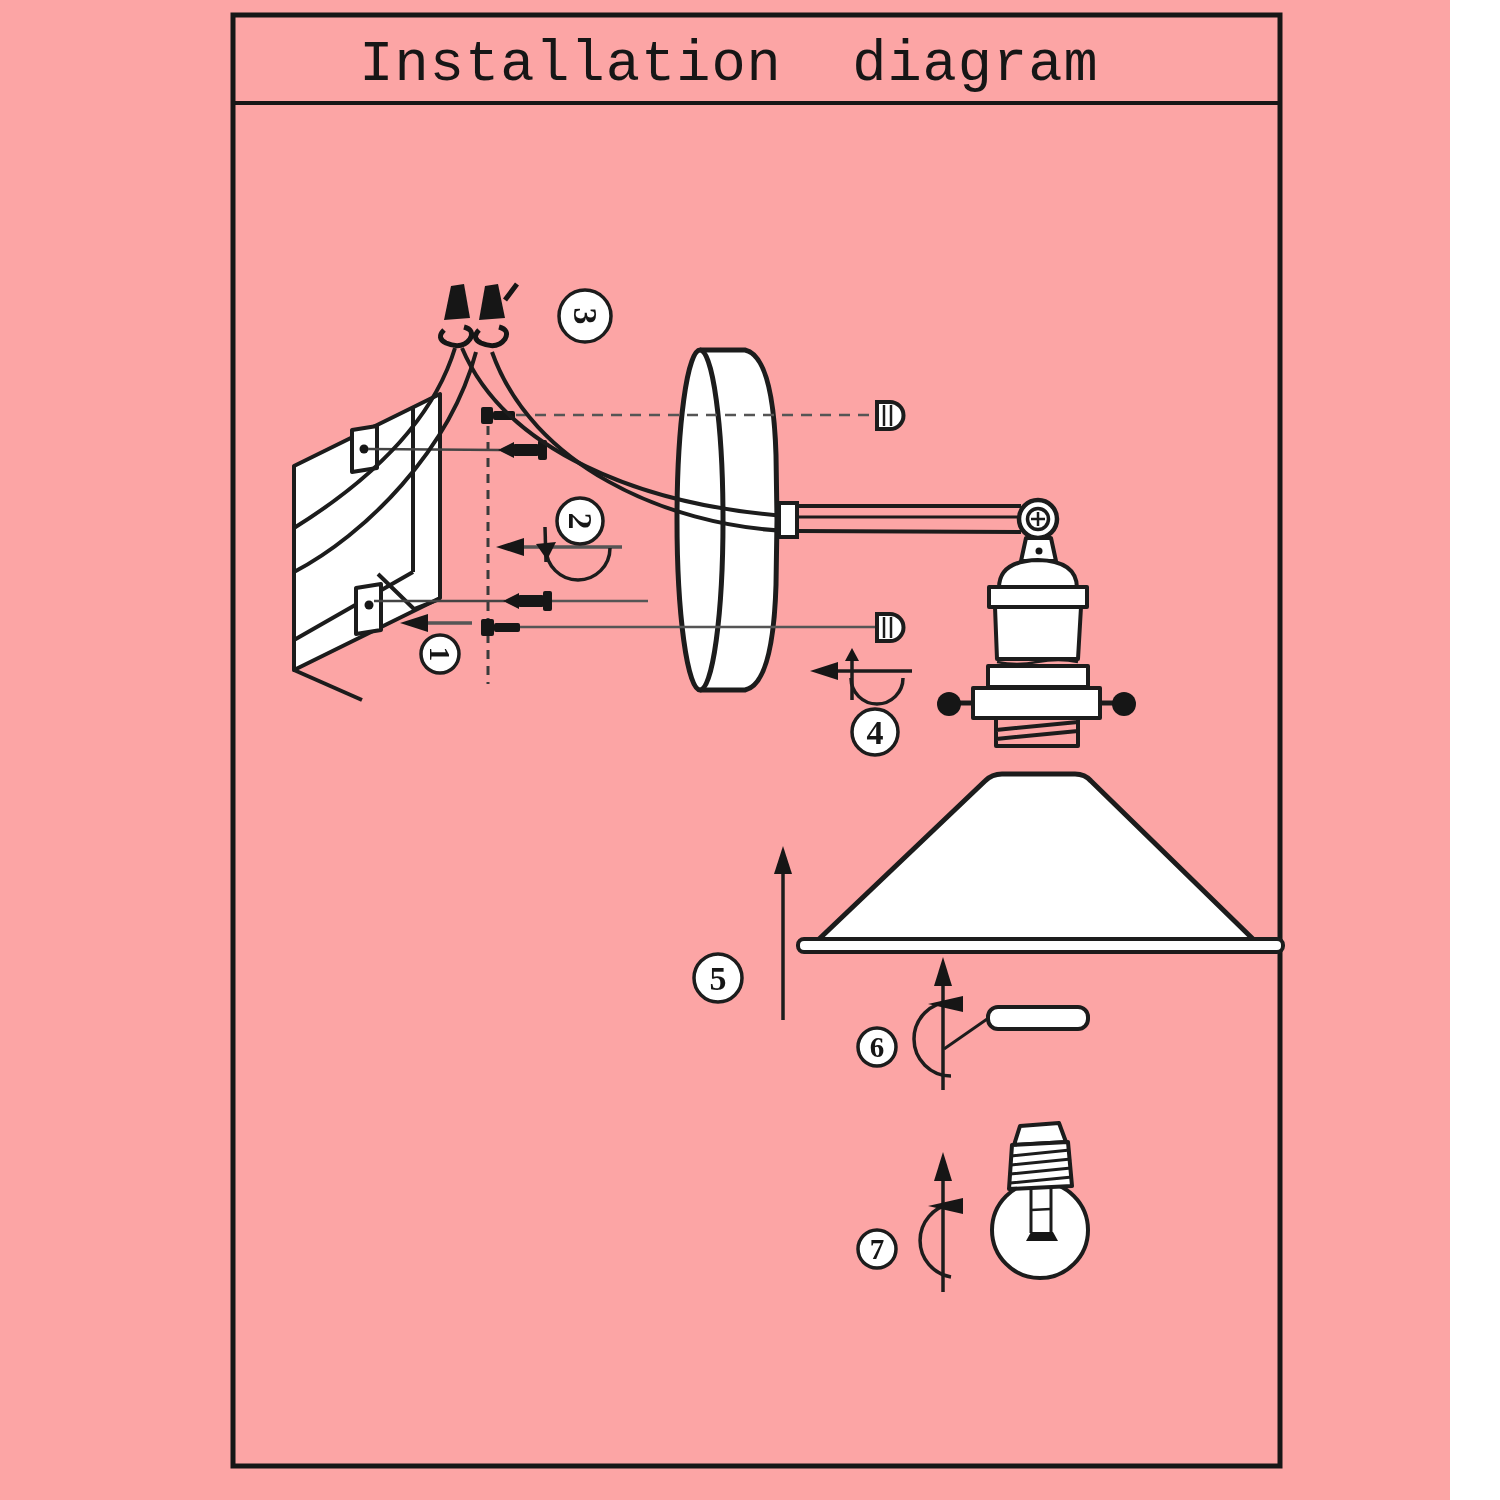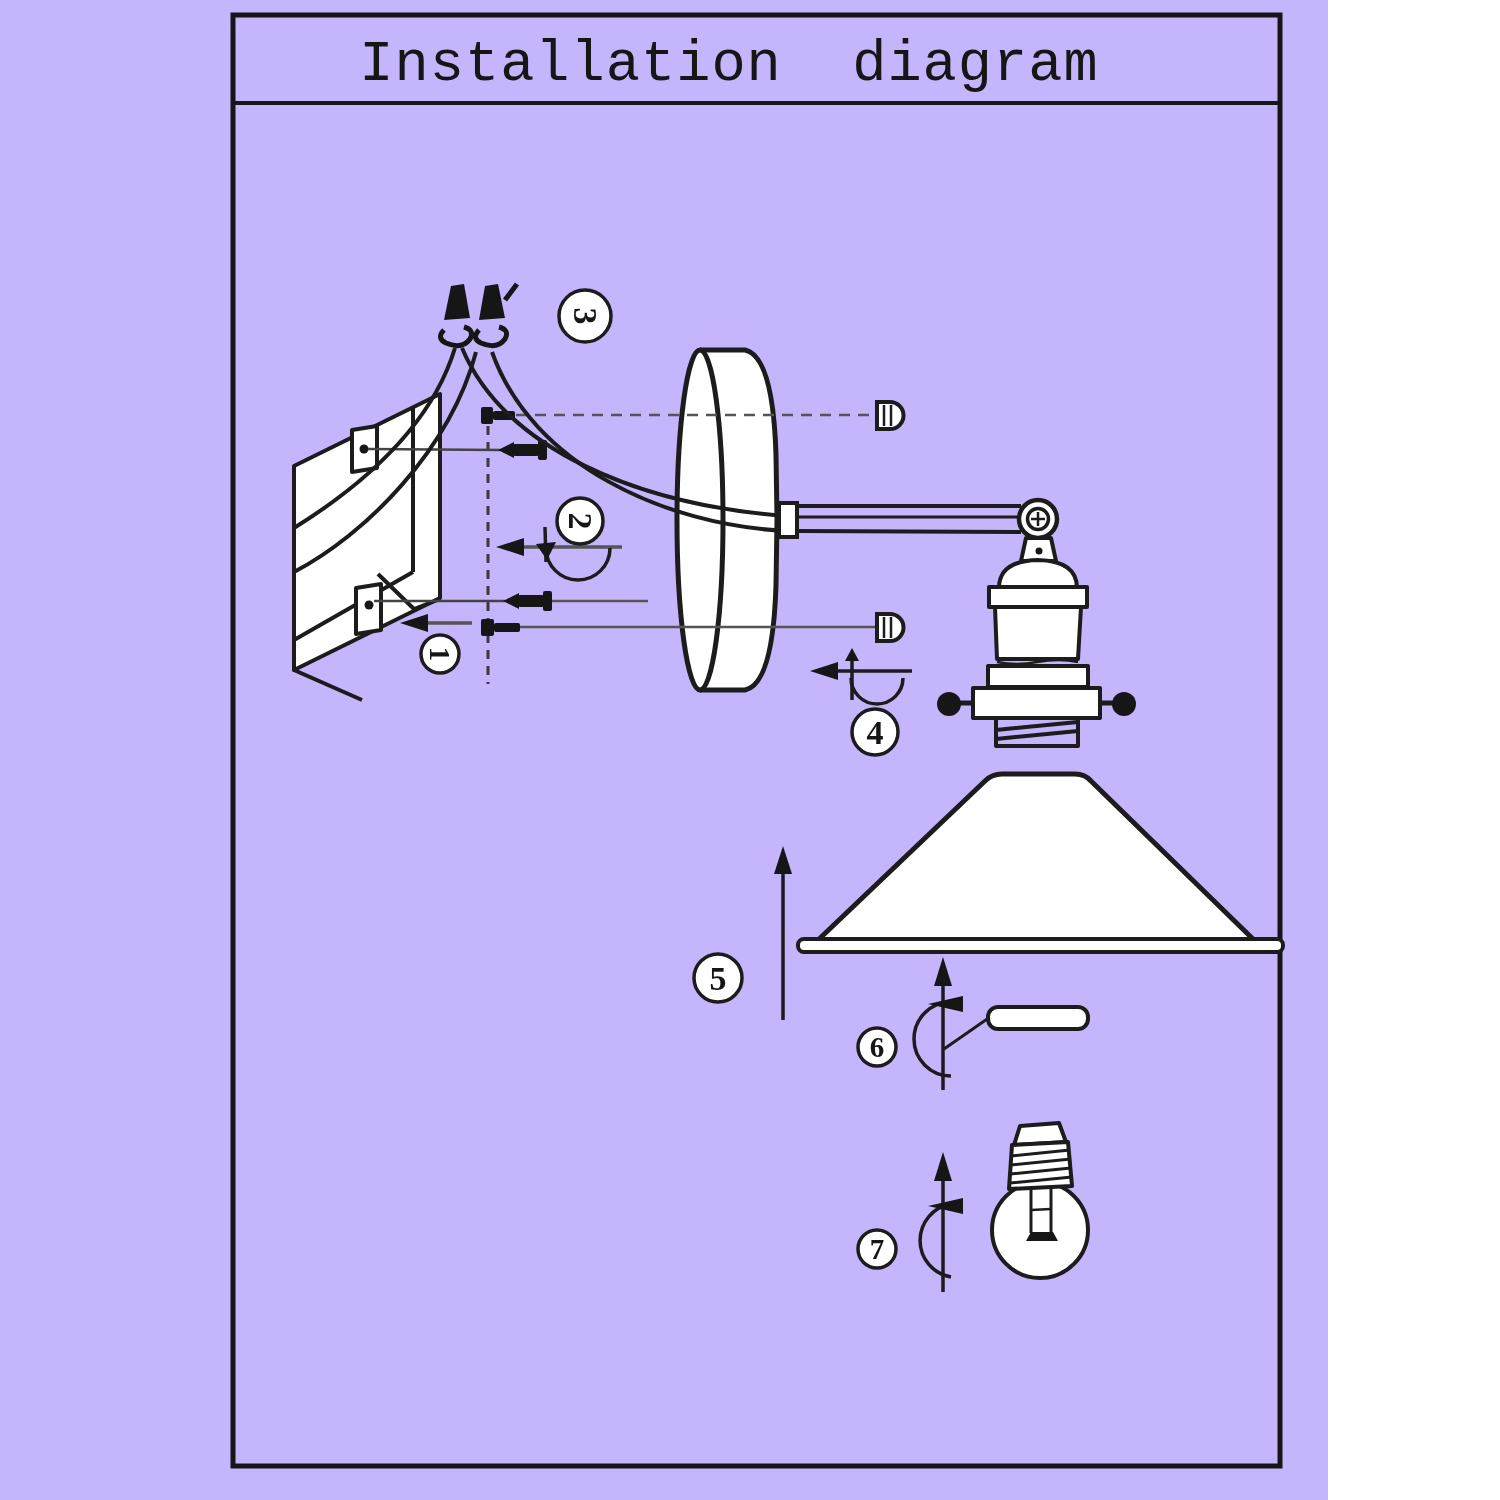--- a/index.html
+++ b/index.html
@@ -1,16 +1,16 @@
 <!DOCTYPE html>
 <html><head>
 <meta charset="utf-8">
 <style>
   html,body{margin:0;padding:0;background:#ffffff;}
-  .page{position:relative;width:1328px;height:1500px;background:#c4b5fd;overflow:hidden;
+  .page{position:relative;width:1450px;height:1500px;background:#fca5a5;overflow:hidden;
         font-family:"Liberation Sans",sans-serif;}
   svg{position:absolute;left:0;top:0;}
   text{fill:#161616;}
   .title-text{font-family:"Liberation Mono",monospace;font-size:57px;white-space:pre;letter-spacing:1px;}
   .step-num{font-family:"Liberation Serif",serif;font-size:34px;font-weight:bold;}
   .step-num-sm{font-family:"Liberation Serif",serif;font-size:29px;font-weight:bold;}
 </style>
 </head>
 <body>
 

